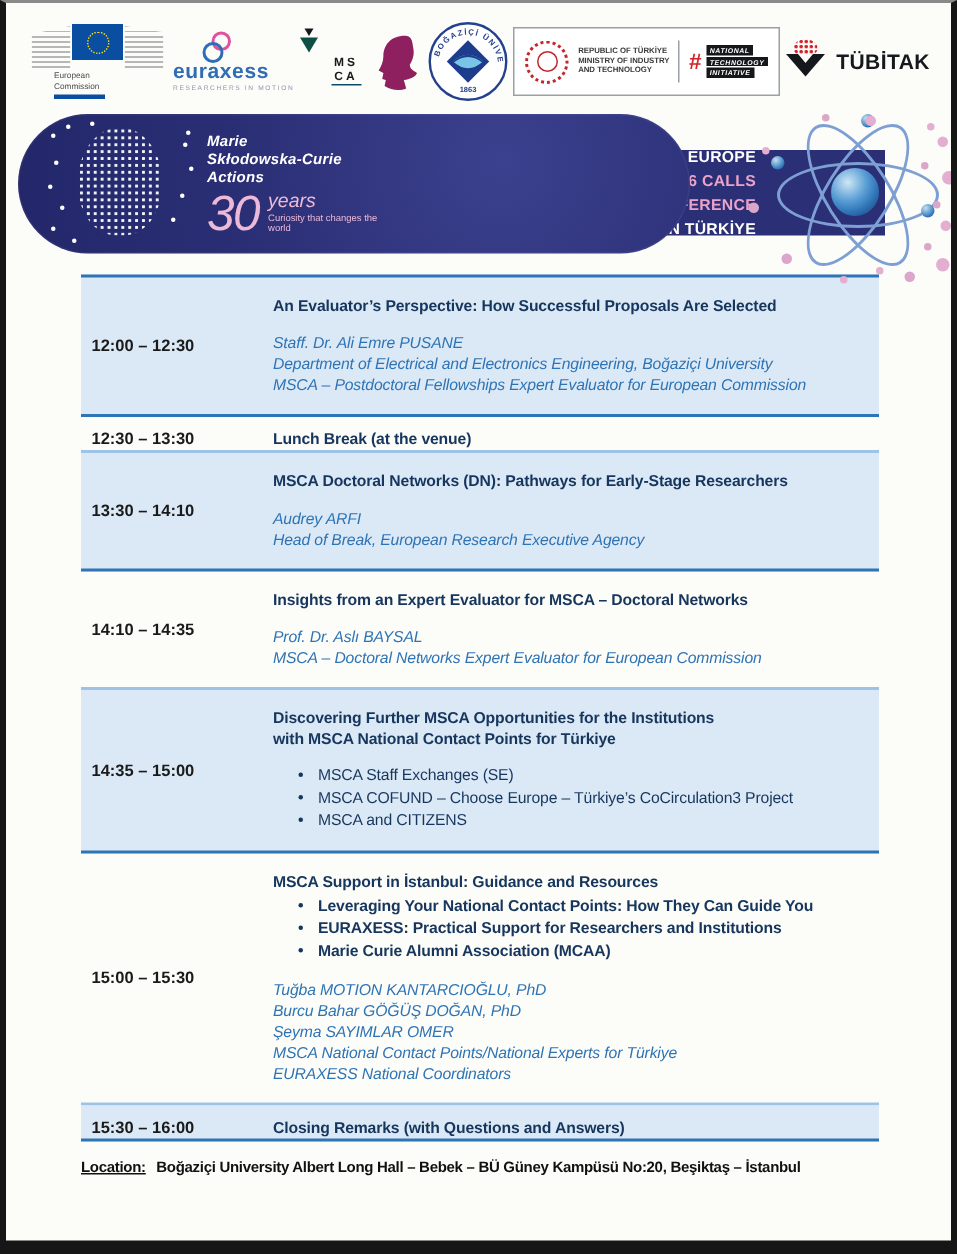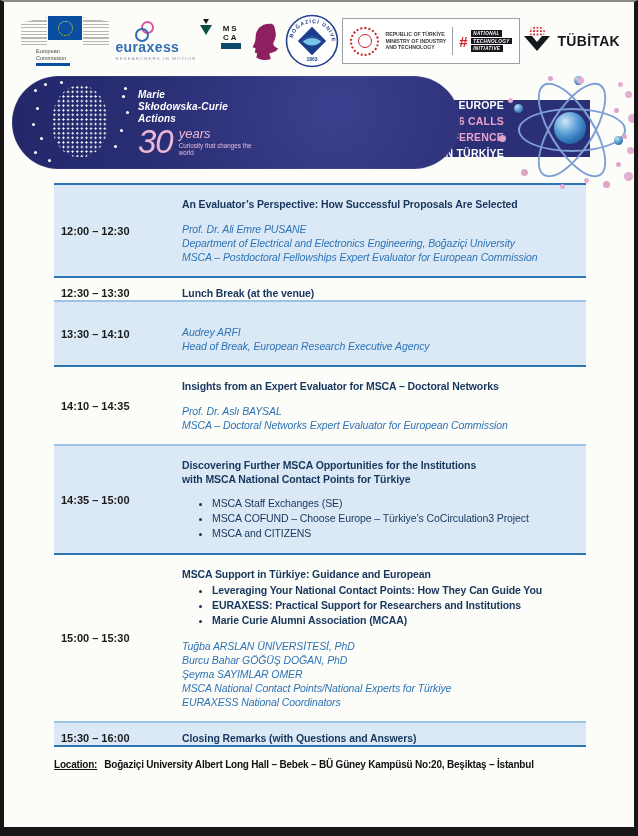--- a/index.html
+++ b/index.html
@@ -31,22 +31,22 @@
   .ring{position:absolute;border-radius:50%;}
   .ring.p{width:9px;height:9px;border:2.4px solid #e0519e;left:8px;top:0;}
   .ring.b{width:10px;height:10px;border:2.6px solid #2f6db5;left:2px;top:7px;}
   .eur-word{font-size:14px;font-weight:700;color:#2f6db5;letter-spacing:.4px;line-height:13px;}
   .eur-sub{font-size:4.4px;color:#9a8fae;letter-spacing:1.1px;margin-top:1.5px;}
   
   .msca{flex-direction:row;align-items:flex-start;gap:9px;}
   .tri-col{display:flex;flex-direction:column;align-items:center;padding-top:1px;}
   .tri1{width:0;height:0;border-left:3.5px solid transparent;border-right:3.5px solid transparent;border-top:5px solid #15171b;}
   .tri2{width:0;height:0;border-left:6.5px solid transparent;border-right:6.5px solid transparent;border-top:10px solid #0e4f44;margin-top:1px;}
-  .msca-mono{margin-top:7px;font-size:8px;font-weight:800;letter-spacing:2px;color:#1a1a1a;
-    line-height:8.5px;text-align:center;border-bottom:6px solid #0c4a6e;padding:0 2px 1px;}
+  .msca-mono{margin-top:20px;font-size:8px;font-weight:800;letter-spacing:2px;color:#1a1a1a;
+    line-height:8.5px;text-align:center;border-bottom:1px solid #0c4a6e;padding:0 2px 1px;}
   .msca-mono span{display:block;}
   .sil{margin-top:4px;}
   
   .bog svg{display:block;}
   
   .min-box{display:flex;align-items:center;gap:6px;border:1.5px solid #9aa0a6;background:#fff;
     padding:4px 7px;height:36px;box-sizing:content-box;}
   .min-emblem{position:relative;width:25px;height:25px;border:2px dotted #c3272b;border-radius:50%;
     display:flex;align-items:center;justify-content:center;}
   .min-emblem-inner{width:12px;height:12px;border:1.6px solid #c3272b;border-radius:50%;}
@@ -251,37 +251,38 @@
   </div>
 
   <div class="agenda">
 
     <div class="agrow lb first pad">
       <div class="time">12:00 – 12:30</div>
       <div class="content">
         <div class="title">An Evaluator’s Perspective: How Successful Proposals Are Selected</div>
         <div class="gap"></div>
         <div class="speakers">
-          <div>Prof. Dr. Ali Emre PUSANE</div>
+          <div>Staff. Dr. Ali Emre PUSANE</div>
           <div>Department of Electrical and Electronics Engineering, Boğaziçi University</div>
           <div>MSCA – Postdoctoral Fellowships Expert Evaluator for European Commission</div>
         </div>
       </div>
     </div>
 
     <div class="agrow w padsm">
       <div class="time">12:30 – 13:30</div>
       <div class="content">
         <div class="title">Lunch Break (at the venue)</div>
       </div>
     </div>
 
     <div class="agrow lb pad">
       <div class="time">13:30 – 14:10</div>
       <div class="content">
+        <div class="title">MSCA Doctoral Networks (DN): Pathways for Early-Stage Researchers</div>
         <div class="gap"></div>
         <div class="speakers">
           <div>Audrey ARFI</div>
           <div>Head of Break, European Research Executive Agency</div>
         </div>
       </div>
     </div>
 
     <div class="agrow w pad">
       <div class="time">14:10 – 14:35</div>
@@ -304,29 +305,29 @@
           <li>MSCA Staff Exchanges (SE)</li>
           <li>MSCA COFUND – Choose Europe – Türkiye’s CoCirculation3 Project</li>
           <li>MSCA and CITIZENS</li>
         </ul>
       </div>
     </div>
 
     <div class="agrow w pad">
       <div class="time">15:00 – 15:30</div>
       <div class="content">
-        <div class="title">MSCA Support in Türkiye: Guidance and European</div>
+        <div class="title">MSCA Support in İstanbul: Guidance and Resources</div>
         <ul class="bul bold">
           <li>Leveraging Your National Contact Points: How They Can Guide You</li>
           <li>EURAXESS: Practical Support for Researchers and Institutions</li>
           <li>Marie Curie Alumni Association (MCAA)</li>
         </ul>
         <div class="gap"></div>
         <div class="speakers">
-          <div>Tuğba ARSLAN ÜNİVERSİTESİ, PhD</div>
+          <div>Tuğba MOTION KANTARCIOĞLU, PhD</div>
           <div>Burcu Bahar GÖĞÜŞ DOĞAN, PhD</div>
           <div>Şeyma SAYIMLAR OMER</div>
           <div>MSCA National Contact Points/National Experts for Türkiye</div>
           <div>EURAXESS National Coordinators</div>
         </div>
       </div>
     </div>
 
     <div class="agrow lb padsm">
       <div class="time">15:30 – 16:00</div>

